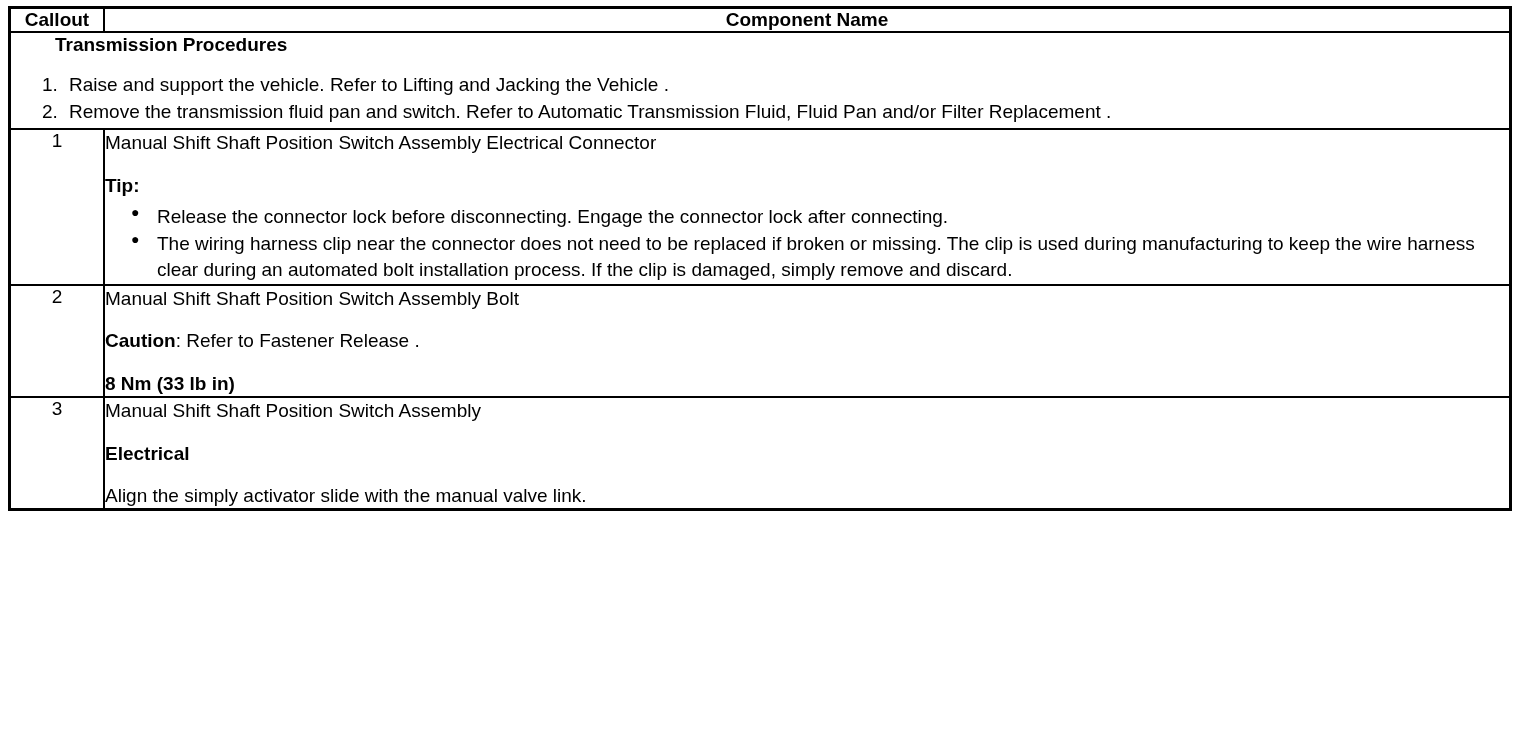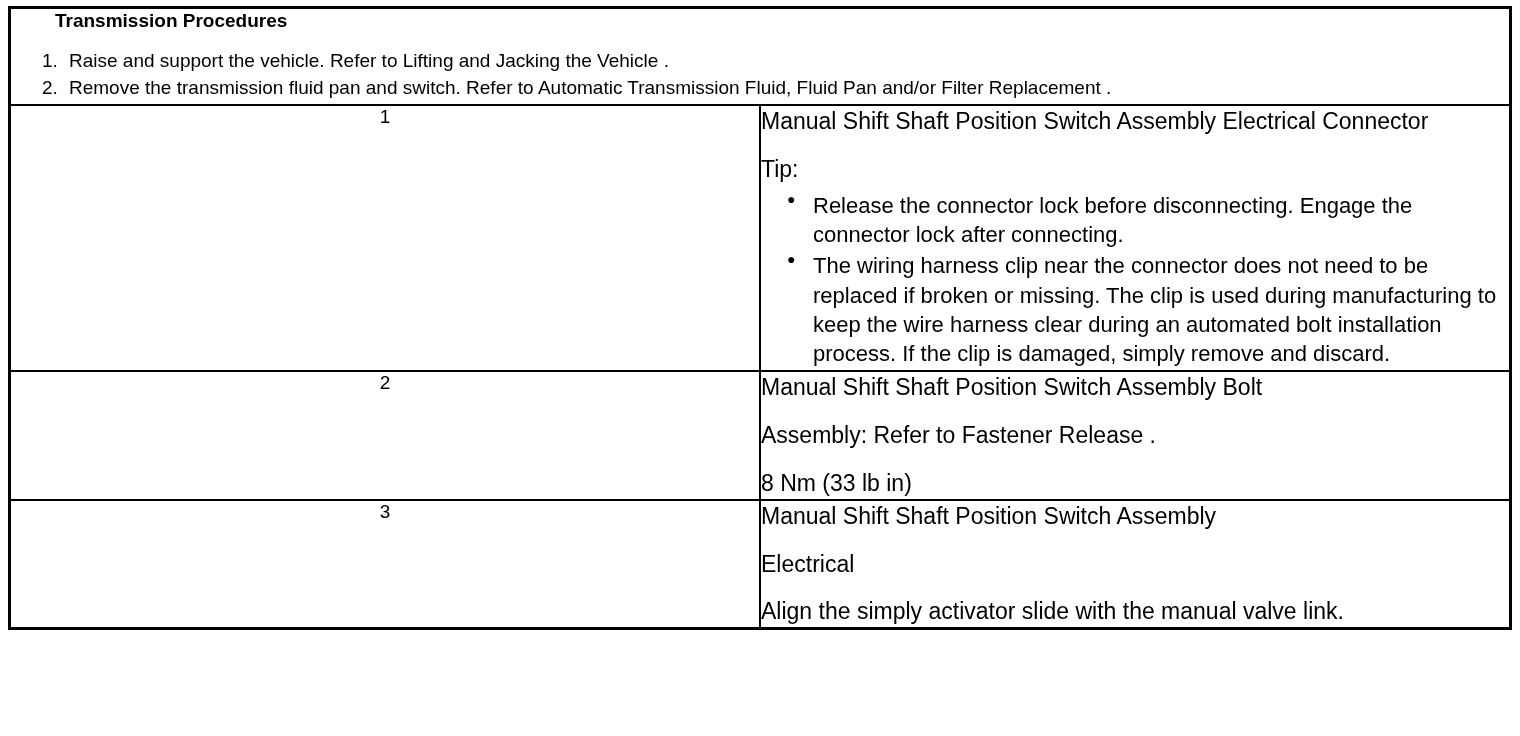--- a/index.html
+++ b/index.html
@@ -75,50 +75,54 @@
     list-style-position: outside;
   }
   ol.prelim-list li {
     margin: 0 0 2px 0;
     padding-left: 6px;
     font-size: 19px;
     line-height: 1.33;
   }
   .line {
     margin: 0 0 0 0;
-    font-size: 23px;
+    font-size: 19px;
   }
   .gap-sm { height: 17px; }
-  .bold { font-weight: normal; }
+  .bold { font-weight: bold; }
   ul.tip-list {
     margin: 6px 0 0 0;
     padding-left: 52px;
     list-style: none;
   }
   ul.tip-list li {
     position: relative;
     margin: 0 0 2px 0;
     padding-left: 0;
-    font-size: 22px;
+    font-size: 19px;
     line-height: 1.33;
   }
   ul.tip-list li::before {
     content: "\25CF";
     position: absolute;
     left: -26px;
     top: -1px;
     font-size: 14px;
   }
 </style>
 </head>
 <body>
 
 <div class="doc-wrap">
   <table class="proc-table">
     <tbody>
+      <tr>
+        <th class="callout-head">Callout</th>
+        <th class="component-head">Component Name</th>
+      </tr>
 
       <tr>
         <td class="prelim-cell" colspan="2">
           <div class="prelim-title">Transmission Procedures</div>
           <ol class="prelim-list">
             <li>Raise and support the vehicle. Refer to Lifting and Jacking the Vehicle .</li>
             <li>Remove the transmission fluid pan and switch. Refer to Automatic Transmission Fluid, Fluid Pan and/or Filter Replacement .</li>
           </ol>
         </td>
       </tr>
@@ -134,21 +138,21 @@
             <li>The wiring harness clip near the connector does not need to be replaced if broken or missing. The clip is used during manufacturing to keep the wire harness clear during an automated bolt installation process. If the clip is damaged, simply remove and discard.</li>
           </ul>
         </td>
       </tr>
 
       <tr>
         <td class="callout-cell">2</td>
         <td class="body-cell">
           <div class="line">Manual Shift Shaft Position Switch Assembly Bolt</div>
           <div class="gap-sm"></div>
-          <div class="line"><span class="bold">Assembly</span><span>: Refer to Fastener Release .</span></div>
+          <div class="line"><span class="bold">Caution</span><span>: Refer to Fastener Release .</span></div>
           <div class="gap-sm"></div>
           <div class="line bold">8 Nm (33 lb in)</div>
         </td>
       </tr>
 
       <tr>
         <td class="callout-cell">3</td>
         <td class="body-cell">
           <div class="line">Manual Shift Shaft Position Switch Assembly</div>
           <div class="gap-sm"></div>

